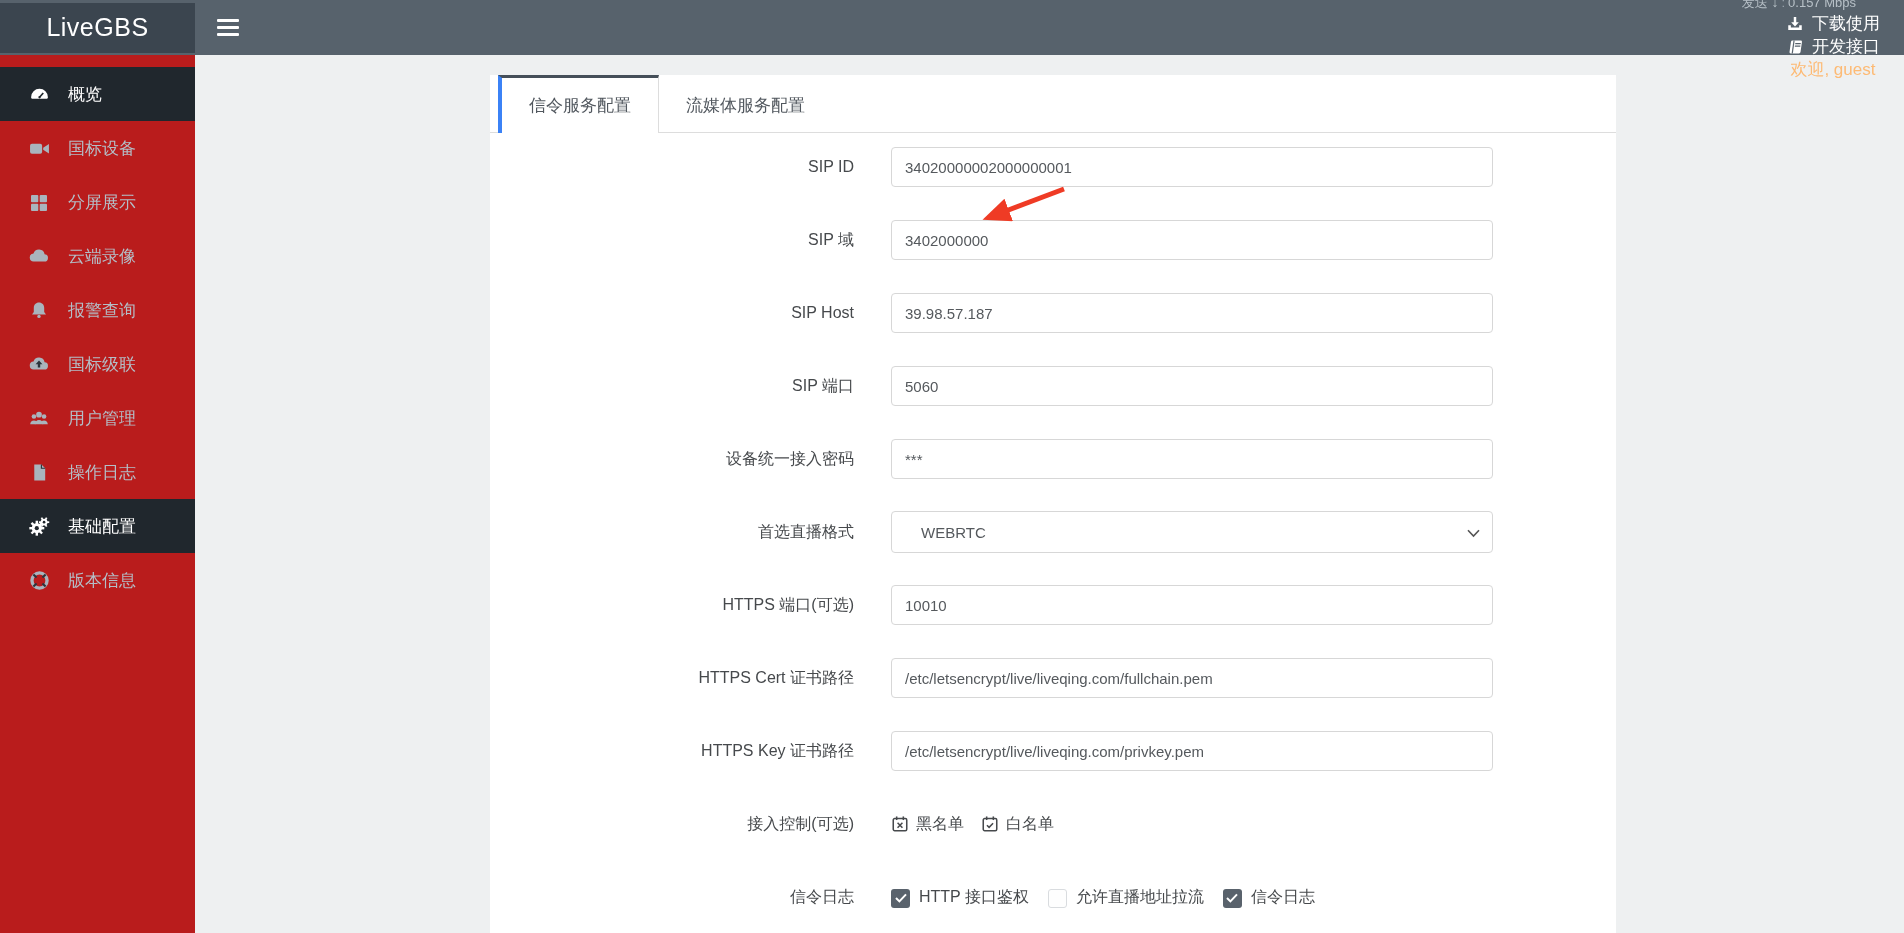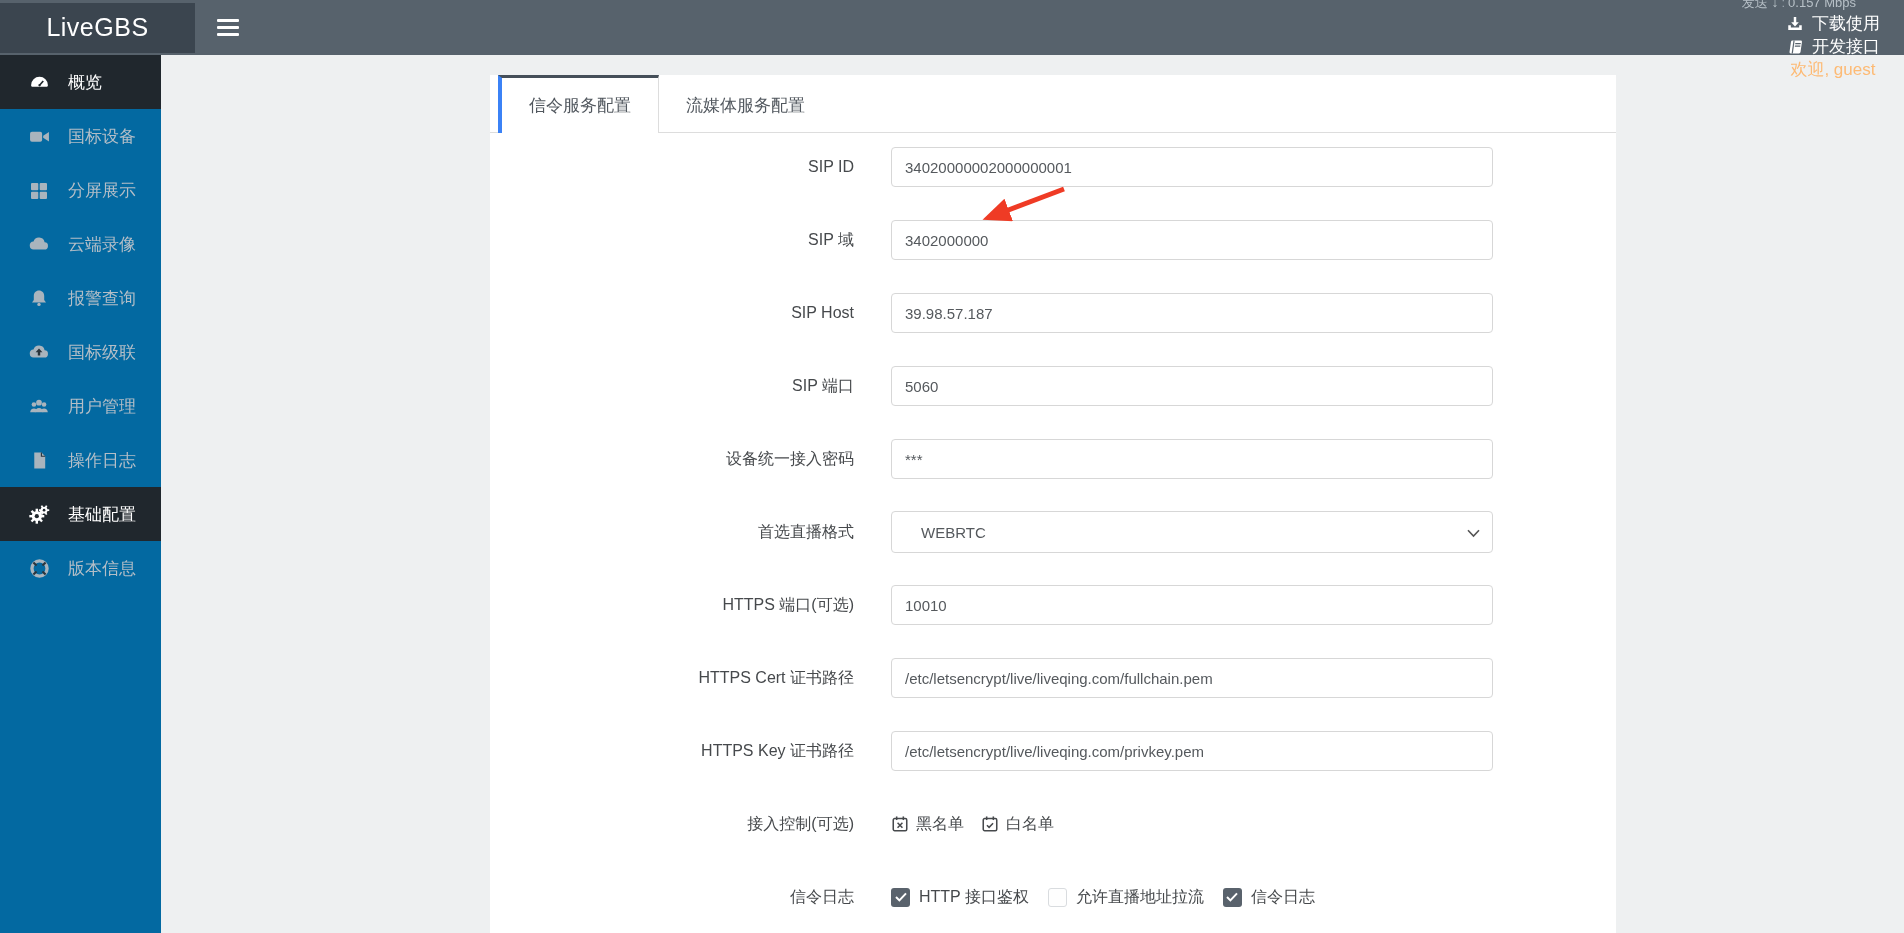--- a/index.html
+++ b/index.html
@@ -29,22 +29,22 @@
   .net-stats .colon { color:#9aa4ad; padding:0 3px; }
   .top-link {
     color:#fff; font-size:17px; display:flex; align-items:center;
     margin-left:34px; cursor:pointer; white-space:nowrap;
   }
   .top-link svg { margin-right:8px; }
   .welcome { color:#fdba74; font-size:17px; margin-left:34px; white-space:nowrap;text-align:center; }
 
   
   .sidebar {
-    position:absolute; top:55px; left:0; width:161px; bottom:0;
-    background:#0369a1; padding-top:0; z-index:10;
+    position:absolute; top:55px; left:0; width:195px; bottom:0;
+    background:#b91c1c; padding-top:12px; z-index:10;
   }
   .side-item {
     height:54px; display:flex; align-items:center; padding-left:26px;
     color:#b4bec7; font-size:17px; cursor:pointer; white-space:nowrap;
   }
   .side-item .sicon { width:26px; display:flex; justify-content:center; margin-right:16px; color:#a9b4bd; }
   .side-item.dark { background:#20272d; color:#fff; }
   .side-item.dark .sicon { color:#fff; }
 
   
@@ -76,21 +76,21 @@
     background:#fff; cursor:pointer; position:relative;
   }
   .selectbox .chev { position:absolute; right:12px; top:17px; }
 
   .link-btn {
     display:flex; align-items:center; font-size:16px; color:#46494c;
     margin-right:17px; cursor:pointer; white-space:nowrap;
   }
   .link-btn svg { margin-right:7px; }
 
-  .cb-group { display:flex; align-items:center; margin-right:19px; cursor:pointer; }
+  .cb-group { display:flex; align-items:flex-end; margin-right:19px; cursor:pointer; }
   .cb {
     width:19px; height:19px; border-radius:3px; margin-right:9px; flex:none;
     display:flex; align-items:center; justify-content:center;
   }
   .cb.checked { background:#59626c; }
   .cb.unchecked { background:#fefefe; border:1px solid #d9dcdf; }
   .cb-label { font-size:16px; color:#46494c; white-space:nowrap; }
 
   .annot-arrow { position:absolute; left:950px; top:178px; z-index:30; pointer-events:none; }
 </style>

